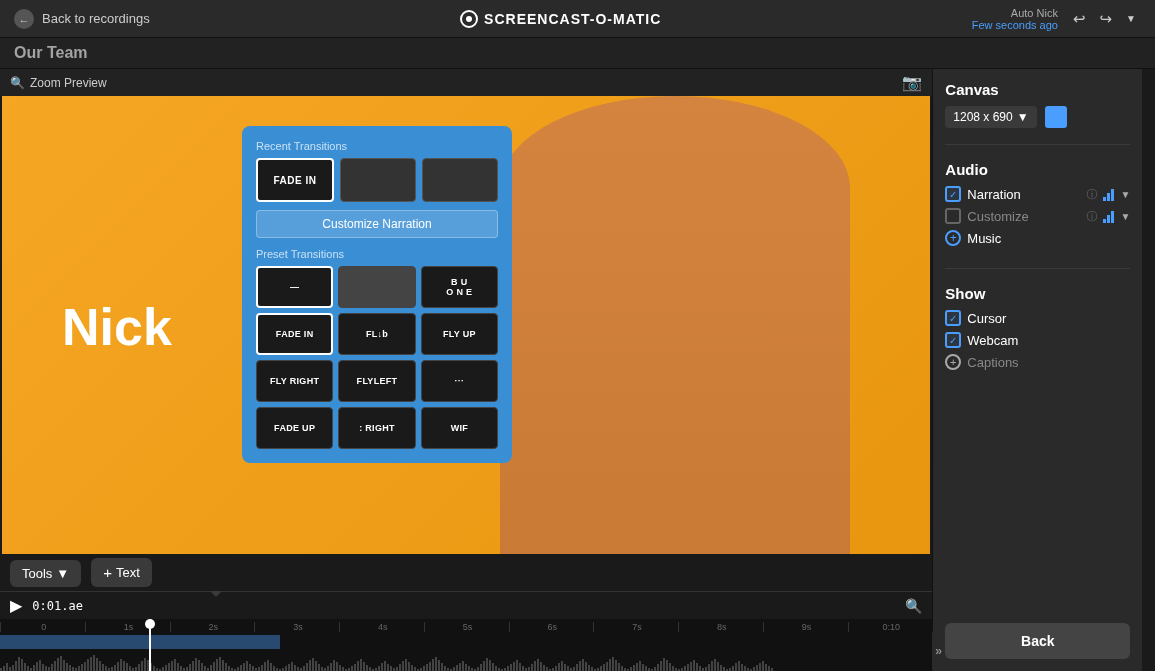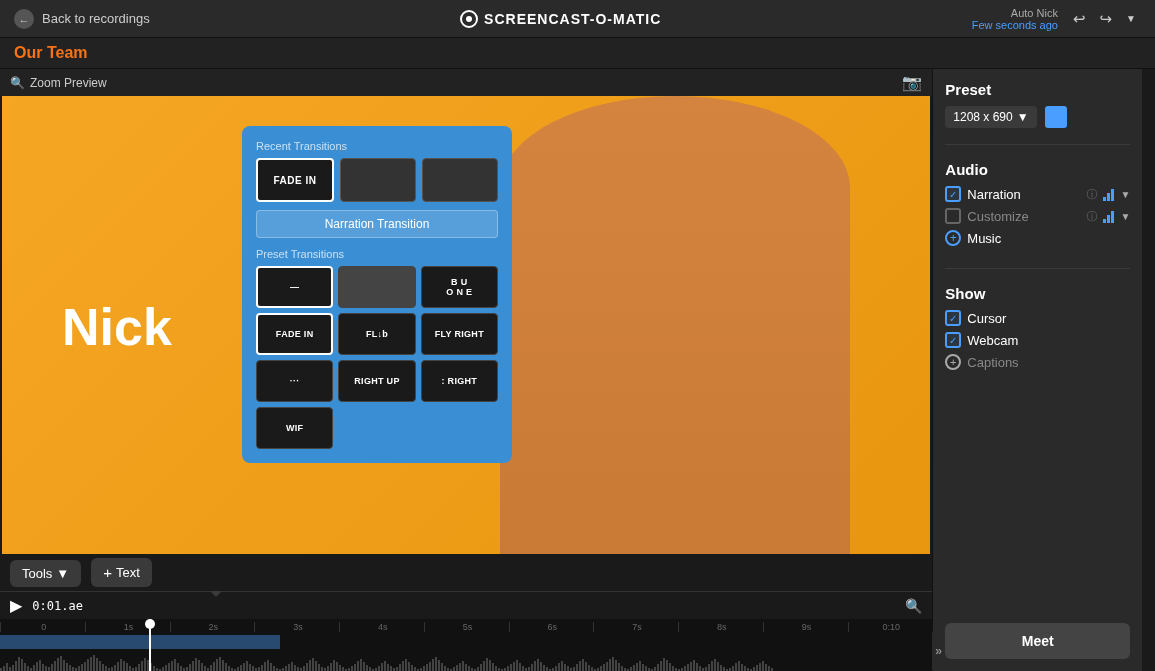--- a/index.html
+++ b/index.html
@@ -76,21 +76,21 @@
       background: none; border: none; color: #ccc;
       font-size: 15px; cursor: pointer; padding: 2px 5px;
     }
 
     
     .title-bar {
       background: #222;
       padding: 6px 14px;
       font-size: 16px;
       font-weight: 600;
-      color: #f97316;
+      color: #a3a3a3;
       border-bottom: 1px solid #111;
     }
 
     
     .main {
       display: flex;
       flex: 1;
       overflow: hidden;
     }
 
@@ -589,32 +589,34 @@
 
       <div class="transition-panel">
 
         <div class="transition-section-label">Recent Transitions</div>
         <div class="transition-row">
           <div class="trans-btn selected">FADE IN</div>
           <div class="trans-btn dark-preview"></div>
           <div class="trans-btn dark-preview"></div>
         </div>
 
-        <div class="customize-btn">Narration Transition</div>
+        <div class="customize-btn">Customize Narration</div>
 
         <div class="transition-section-label">Preset Transitions</div>
         <div class="preset-grid">
           <div class="preset-btn highlighted">—</div>
           <div class="preset-btn" style="background:#444;"></div>
           <div class="preset-btn">B U<br>O N E</div>
           <div class="preset-btn highlighted">FADE IN</div>
           <div class="preset-btn">FL↓b</div>
+          <div class="preset-btn">FLY UP</div>
           <div class="preset-btn">FLY RIGHT</div>
+          <div class="preset-btn">FLYLEFT</div>
           <div class="preset-btn">···</div>
-          <div class="preset-btn">RIGHT UP</div>
+          <div class="preset-btn">FADE UP</div>
           <div class="preset-btn">: RIGHT</div>
           <div class="preset-btn">WIF</div>
         </div>
       </div>
     </div>
 
     <div class="tools-bar">
       <button class="tools-dropdown">
         <span>Tools</span>
         <span>▼</span>
@@ -907,21 +909,21 @@
             <div class="wf-bar" style="height: 3px; opacity: 0.6;"></div>
           </div>
         <div class="playhead"></div>
       </div>
     </div>
   </div>
 
   <div class="right-panel">
 
     <div>
-      <div class="panel-section-title">Preset</div>
+      <div class="panel-section-title">Canvas</div>
       <div class="canvas-size">
         <div class="canvas-size-value">
           <span>1208 x 690</span>
           <span>▼</span>
         </div>
         <div class="canvas-color"></div>
       </div>
     </div>
 
     <div class="divider"></div>
@@ -973,18 +975,18 @@
         <div class="checkbox checked"></div>
         <span class="show-label">Webcam</span>
       </div>
 
       <div class="captions-item">
         <div class="expand-btn">+</div>
         <span class="captions-label">Captions</span>
       </div>
     </div>
 
-    <button class="done-btn">Meet</button>
+    <button class="done-btn">Back</button>
   </div>
 
   <button class="expand-panel-btn" style="position:relative;height:40px;align-self:center;">»</button>
 
 </div>
 
 </body></html>

